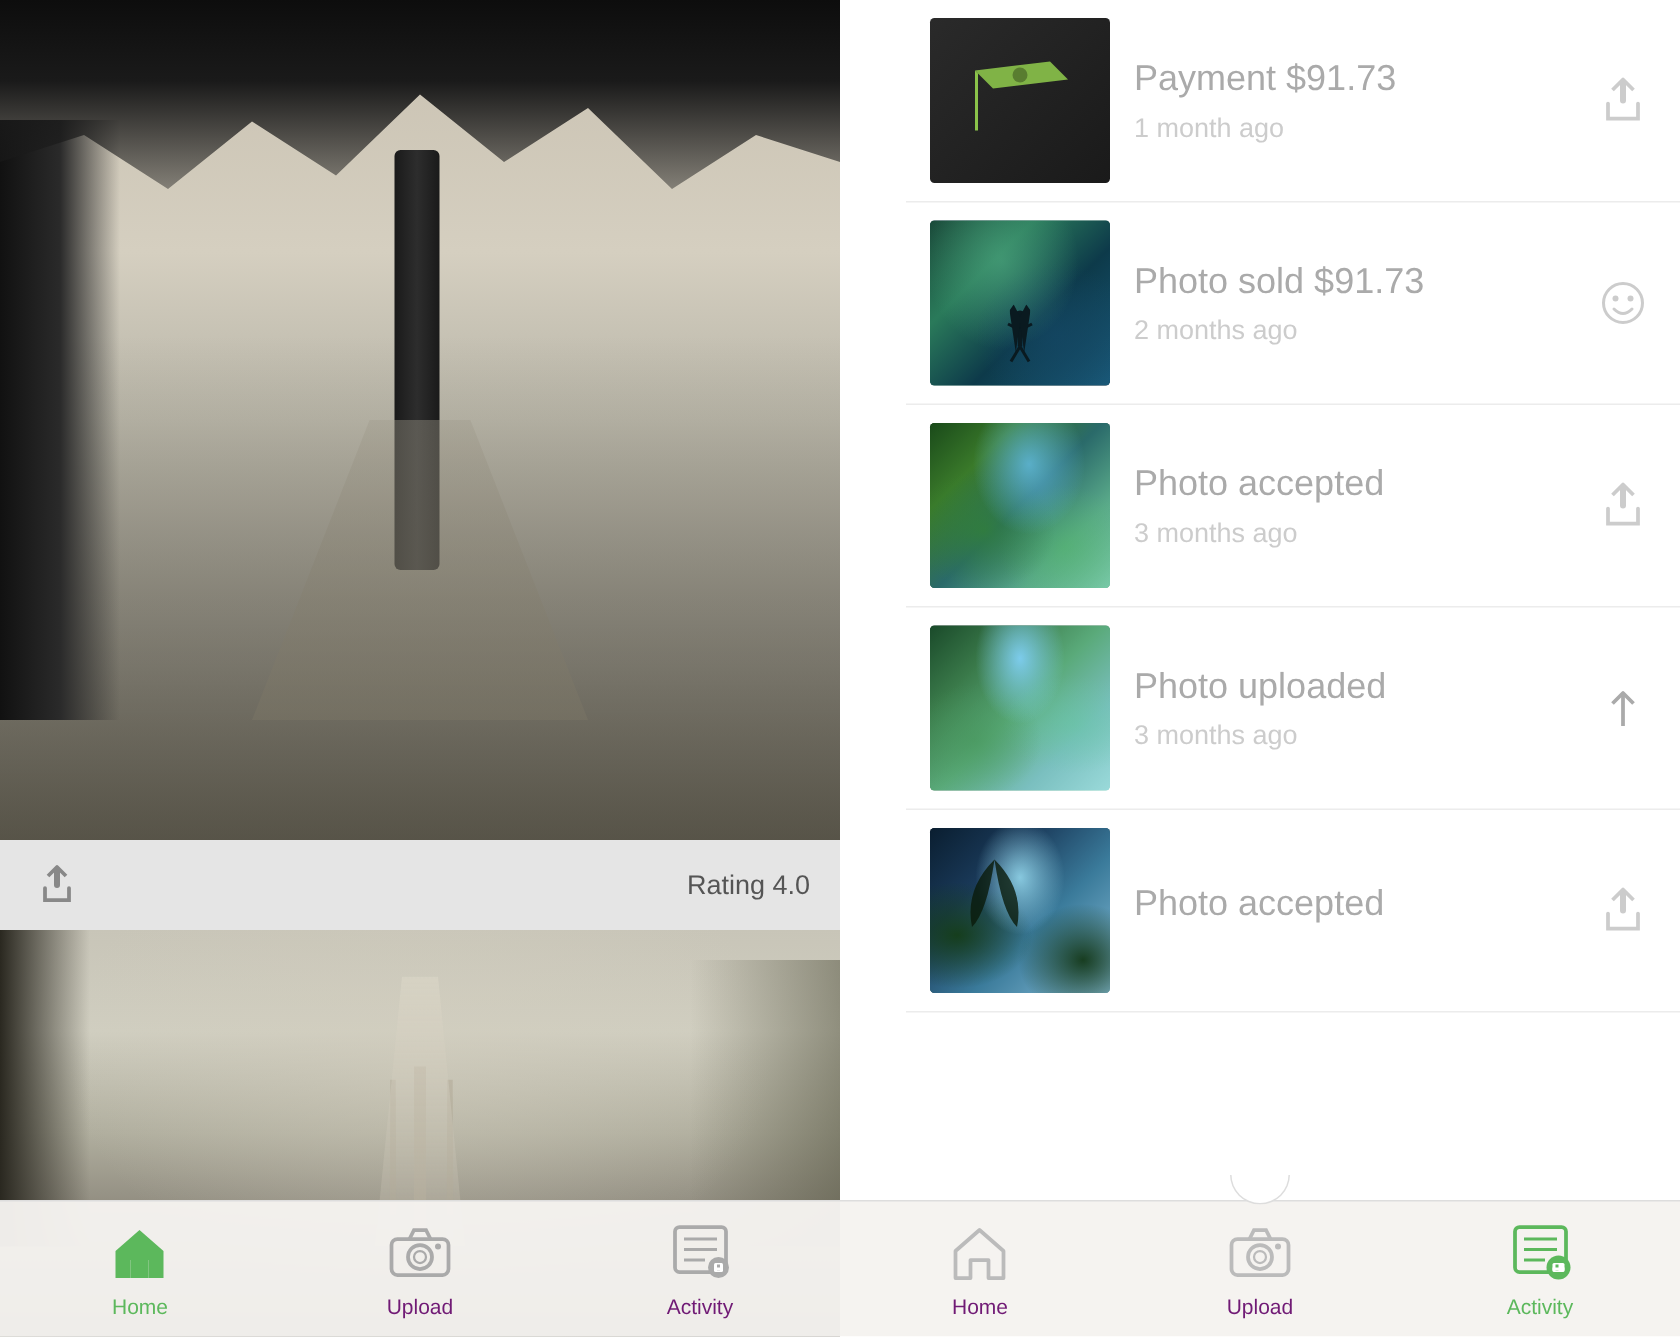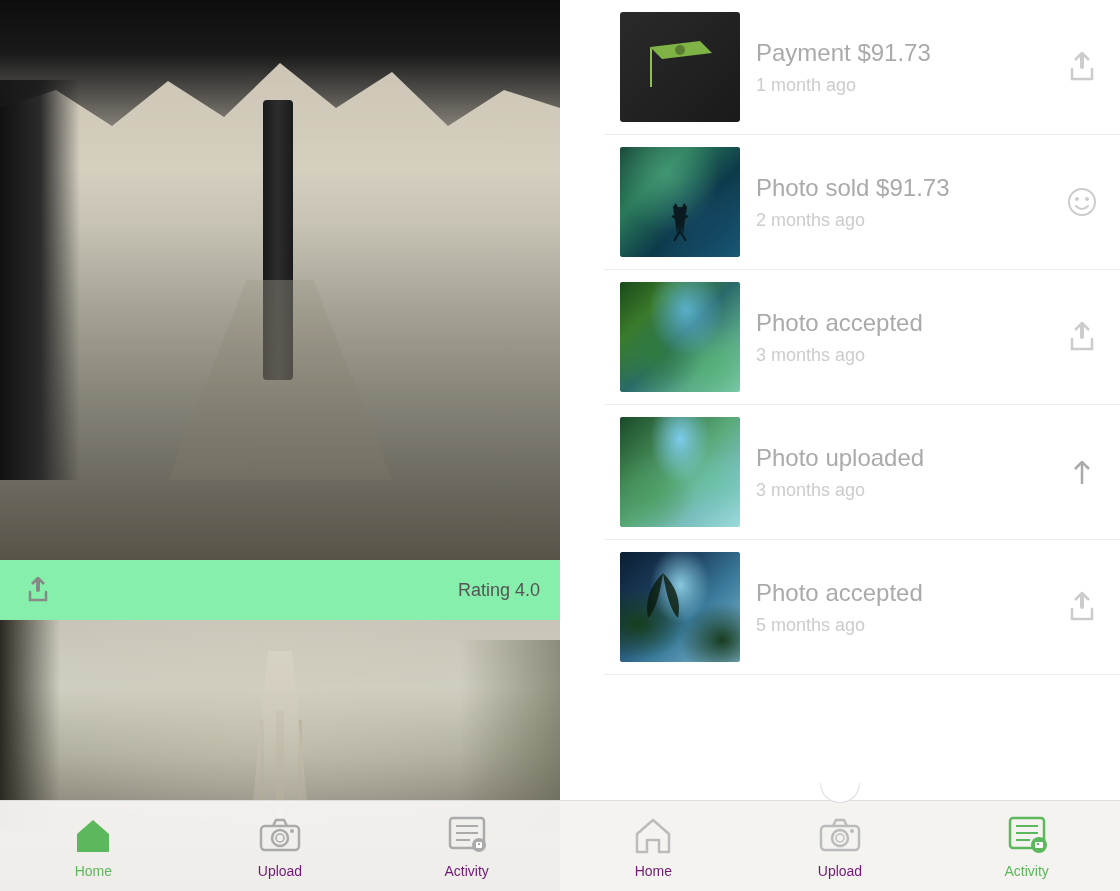--- a/index.html
+++ b/index.html
@@ -87,21 +87,21 @@
       left: 30%;
       right: 30%;
       height: 200px;
       background: linear-gradient(180deg, rgba(160,155,140,0.4), rgba(120,115,100,0.6));
       clip-path: polygon(35% 0%, 65% 0%, 100% 100%, 0% 100%);
     }
 
     .rating-bar {
       width: 100%;
       height: 60px;
-      background: #86efac;
+      background: #e5e5e5;
       display: flex;
       align-items: center;
       justify-content: space-between;
       padding: 0 20px;
     }
 
     .share-btn-small {
       width: 36px;
       height: 36px;
       display: flex;
@@ -523,21 +523,20 @@
       <div class="activity-thumb thumb-accepted2">
         <div style="position:absolute;inset:0;background:linear-gradient(135deg,#0a1e30 0%,#1a3a5a 30%,#3a7a9a 60%,#8ac0da 100%);"></div>
         <div style="position:absolute;inset:0;background:radial-gradient(ellipse at 50% 30%,rgba(160,230,250,0.8),transparent 35%),radial-gradient(ellipse at 15% 65%,rgba(20,60,20,0.9),transparent 35%),radial-gradient(ellipse at 85% 80%,rgba(15,50,15,0.9),transparent 30%);"></div>
 
         <svg style="position:absolute;top:10%;left:15%;" width="50" height="60" viewBox="0 0 50 60" opacity="0.8">
           <path d="M10 55 Q5 30 25 10 Q45 30 40 55 Q30 45 25 10 Q20 45 10 55Z" fill="#0a1a0a" stroke="none"></path>
         </svg>
       </div>
       <div class="activity-info">
         <div class="activity-title">Photo accepted</div>
-        <div class="activity-time">5 months ago</div>
       </div>
       <div class="activity-action">
         <svg width="28" height="32" viewBox="0 0 28 32">
           <rect x="12" y="2" width="4" height="16" rx="2" fill="#ccc"></rect>
           <polyline points="7,9 14,2 21,9" fill="none" stroke="#ccc" stroke-width="2.5" stroke-linejoin="round"></polyline>
           <path d="M4 18 L4 28 L24 28 L24 18" fill="none" stroke="#ccc" stroke-width="2.5" stroke-linecap="round"></path>
         </svg>
       </div>
     </div>
   </div>

